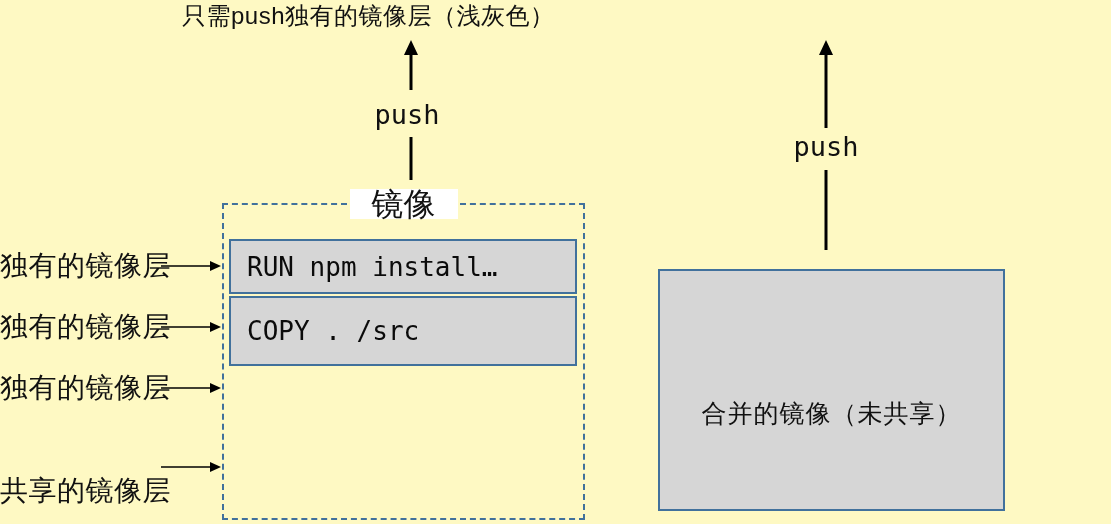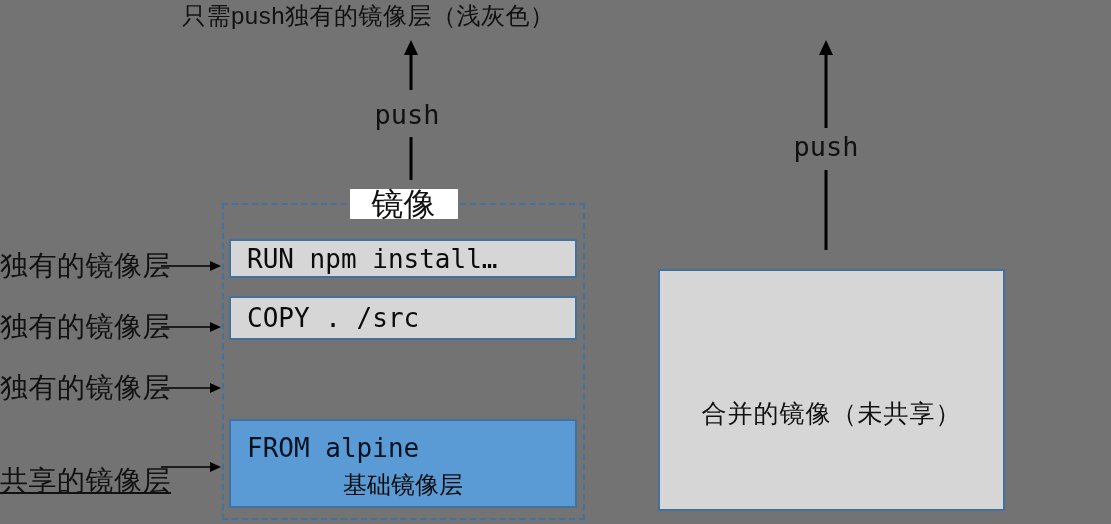--- a/index.html
+++ b/index.html
@@ -1,52 +1,52 @@
 <!DOCTYPE html>
 <html style="--shared-layer: #5B9BD5; --unique-layer: #D6D6D6; --border: #41719C;"><head>
 <meta charset="utf-8">
 <style>
   html,body{margin:0;padding:0;background:#fff;}
   .canvas{
-    position:relative;width:1111px;height:524px;background:#737373;overflow:hidden;
+    position:relative;width:1111px;height:524px;background:#fef9c3;overflow:hidden;
     font-family:"Liberation Sans","DejaVu Sans",sans-serif;color:#111;
   }
   .caption{position:absolute;top:2px;font-size:24px;line-height:28px;white-space:nowrap;letter-spacing:0.5px;}
   .caption-left{left:182px;}
   .caption-right{left:616px;}
   .arrows{position:absolute;left:0;top:0;pointer-events:none;}
   .push{
     position:absolute;transform:translateX(-50%);
     font-family:"DejaVu Sans Mono","Liberation Mono",monospace;
     font-size:27px;line-height:30px;white-space:nowrap;text-align:right;
   }
   .push-left{left:407px;top:100px;}
   .push-right{left:826px;top:132px;}
   .side-label{position:absolute;left:0;font-size:28px;line-height:26px;white-space:nowrap;letter-spacing:0.5px;}
   .side-label-1{top:253px;}
   .side-label-2{top:314px;}
   .side-label-3{top:375px;}
-  .side-label-4{top:468px;text-decoration:underline;}
+  .side-label-4{top:478px;}
   .dashed-box{
     position:absolute;left:222px;top:203px;width:363px;height:317px;
     border:2px dashed var(--border,#41719C);box-sizing:border-box;
   }
   .dashed-box-title{
     position:absolute;left:50%;top:-16px;transform:translateX(-50%);
     background:#fff;padding:0 22px;font-size:32px;line-height:30px;white-space:nowrap;
   }
   .layer{
     position:absolute;left:229px;width:348px;box-sizing:border-box;
     background:var(--unique-layer,#D6D6D6);border:2px solid var(--border,#41719C);
     display:flex;align-items:center;padding-left:16px;
     font-family:"DejaVu Sans Mono","Liberation Mono",monospace;
     font-size:26px;white-space:nowrap;color:#0b0b0b;
   }
-  .layer-1{top:239px;height:39px;}
-  .layer-2{top:296px;height:44px;}
+  .layer-1{top:239px;height:55px;}
+  .layer-2{top:296px;height:70px;}
   .layer-3{top:358px;height:57px;}
   .layer-4{
     top:419px;height:89px;background:var(--shared-layer,#5B9BD5);
     flex-direction:column;align-items:stretch;justify-content:space-between;
     padding:12px 0 8px 0;color:#06121f;
   }
   .layer-4 .code-line{padding-left:16px;line-height:30px;}
   .layer-4 .sublabel{
     font-family:"Liberation Sans","DejaVu Sans",sans-serif;
     font-size:24px;line-height:26px;text-align:center;color:#0b0b0b;
@@ -101,22 +101,18 @@
   <div class="side-label side-label-2">独有的镜像层</div>
   <div class="side-label side-label-3">独有的镜像层</div>
   <div class="side-label side-label-4">共享的镜像层</div>
 
   <div class="dashed-box">
     <div class="dashed-box-title">镜像</div>
   </div>
 
   <div class="layer layer-1">RUN npm install…</div>
   <div class="layer layer-2">COPY . /src</div>
-  <div class="layer layer-4">
-    <div class="code-line">FROM alpine</div>
-    <div class="sublabel">基础镜像层</div>
-  </div>
 
   <div class="merged-box">
     <span>合并的镜像（未共享）</span>
   </div>
 
 </div>
 
 </body></html>

